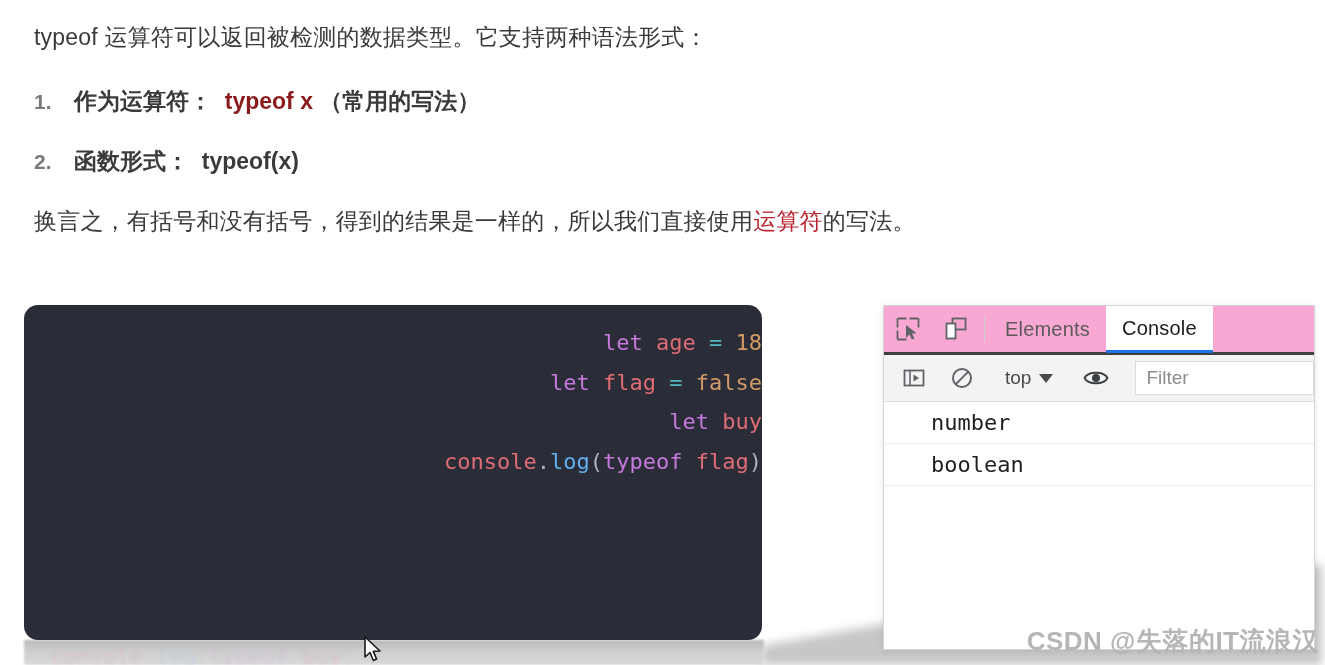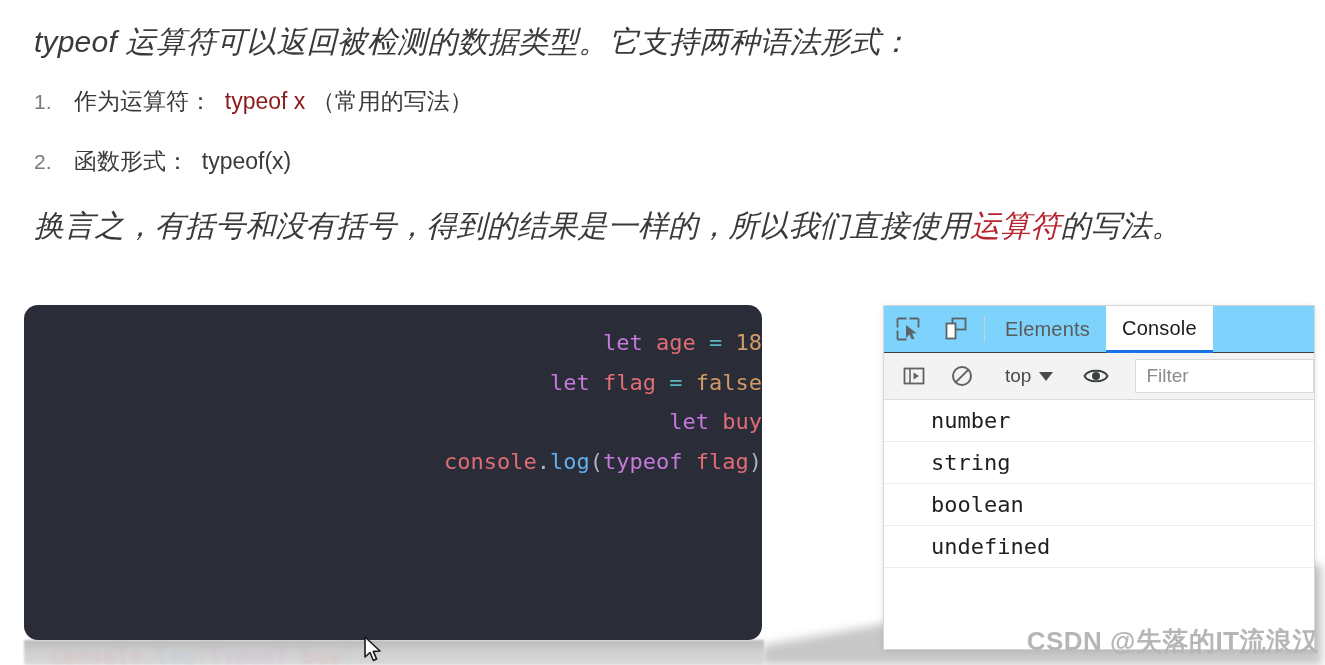--- a/index.html
+++ b/index.html
@@ -16,36 +16,36 @@
     color: #2b2b2b;
   }
 
   
   .prose {
     position: absolute;
     left: 0; top: 0;
     width: 1325px;
   }
   .para {
-    font-size: 30px;
+    font-size: 23px;
     line-height: 1.35;
     color: #3a3a3a;
     letter-spacing: .2px;
     white-space: nowrap;
-    font-style: italic;
   }
   .para-intro { position: absolute; left: 34px; top: 22px; }
   .para-outro { position: absolute; left: 34px; top: 206px; }
 
   .ol-item {
     position: absolute;
     font-size: 23px;
     line-height: 1.35;
     color: #3a3a3a;
     white-space: nowrap;
+    font-weight: bold;
   }
   .ol-1 { left: 34px; top: 86px; }
   .ol-2 { left: 34px; top: 146px; }
   .ol-marker {
     display: inline-block;
     width: 40px;
     color: #777a7e;
     font-size: 21px;
   }
   .code-red {
@@ -147,22 +147,22 @@
     border: 1px solid #d6d6d6;
     box-sizing: border-box;
     box-shadow: 0 1px 6px rgba(0,0,0,.10);
     overflow: hidden;
     z-index: 5;
   }
   .dt-tabbar {
     display: flex;
     align-items: stretch;
     height: 46px;
-    background: #7dd3fc;
-    border-bottom: 1px solid #404040;
+    background: #f9a8d4;
+    border-bottom: 3px solid #404040;
     text-align: center;
   }
   .dt-iconbtn {
     width: 48px;
     display: flex;
     align-items: center;
     justify-content: center;
   }
   .dt-sep {
     width: 1px;
@@ -334,20 +334,18 @@
       </svg>
     </div>
     <div class="dt-sep"></div>
     <div class="dt-filter">
       <span>Filter</span>
     </div>
   </div>
 
   <div class="dt-console" id="console-output">
       <div class="dt-row">number</div>
-      <div class="dt-row">string</div>
       <div class="dt-row">boolean</div>
-      <div class="dt-row">undefined</div>
     </div>
 
 </div>
 
 <div class="watermark">CSDN @失落的IT流浪汉</div>
 
 </body></html>

